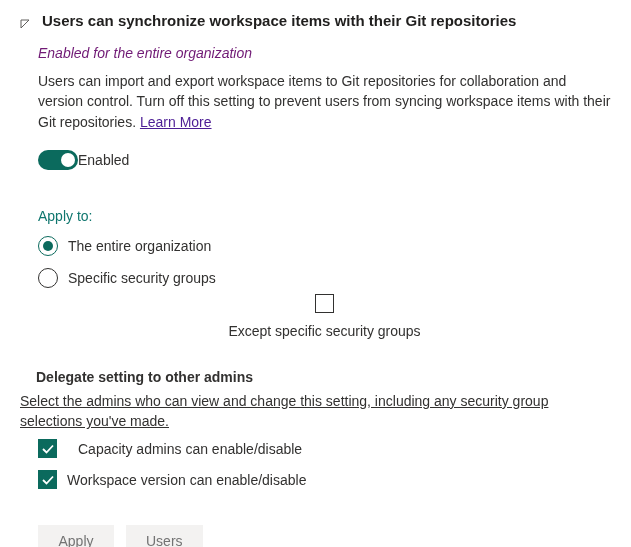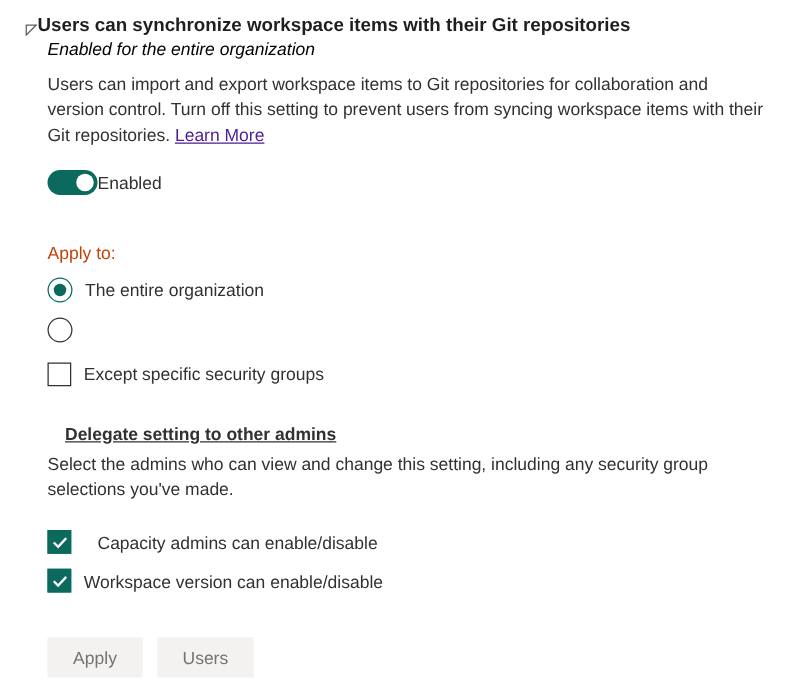--- a/index.html
+++ b/index.html
@@ -7,38 +7,38 @@
       font-family: "Segoe UI", -apple-system, sans-serif;
       font-size: 14px;
       color: #323130;
       background: #fff;
       width: 631px;
       padding: 12px 20px 20px 20px;
     }
     .header-row {
       display: flex;
       align-items: flex-end;
-      gap: 0;
+      gap: 12px;
     }
     .expand-icon {
       width: 10px;
       height: 10px;
       margin-top: 5px;
       flex-shrink: 0;
     }
     .title {
       font-size: 15px;
       font-weight: 600;
       color: #201f1e;
     }
     .subtitle {
       font-style: italic;
-      color: #000000;
-      font-size: 14px;
-      margin-top: 2px;
+      color: #701a75;
+      font-size: 14px;
+      margin-top: 16px;
       margin-left: 18px;
     }
     .description {
       margin-left: 18px;
       margin-top: 10px;
       color: #323130;
       line-height: 1.45;
     }
     .learn-more {
       color: #4c1d95;
@@ -68,21 +68,21 @@
       border-radius: 50%;
       background: #fff;
     }
     .toggle-label {
       font-size: 14px;
     }
     .section-label {
       margin-left: 18px;
       margin-top: 38px;
       font-size: 14px;
-      color: #c2410c;
+      color: #0f766e;
     }
     .radio-row, .checkbox-row {
       display: flex;
       align-items: center;
       gap: 10px;
       margin-left: 18px;
       margin-top: 12px;
     }
     .radio {
       width: 20px;
@@ -117,30 +117,30 @@
     .checkbox.checked {
       background: #0b6a5d;
       border-color: #0b6a5d;
     }
     .check-svg {
       width: 14px;
       height: 14px;
     }
     .delegate-heading {
       font-weight: 600;
-      margin-left: 32px;
+      margin-left: 16px;
       margin-top: 30px;
       font-size: 14px;
-      text-decoration: underline;
     }
     .delegate-desc {
-      margin-left: 18px;
+      margin-left: 0;
       margin-top: 6px;
       color: #323130;
       line-height: 1.45;
+      text-decoration: underline;
     }
     .button-row {
       display: flex;
       gap: 12px;
       margin-left: 18px;
       margin-top: 36px;
     }
     .btn {
       border: none;
       background: #f3f2f1;
@@ -178,31 +178,32 @@
 
 <div class="radio-row">
   <div class="radio selected">
     <div class="radio-dot"></div>
   </div>
   <span>The entire organization</span>
 </div>
 
 <div class="radio-row">
   <div class="radio"></div>
-</div>
-
-<div class="checkbox-row" style="margin-top:16px;">
+  <span>Specific security groups</span>
+</div>
+
+<div class="checkbox-row" style="margin-top:6px;flex-direction:column;">
   <div class="checkbox"></div>
   <span>Except specific security groups</span>
 </div>
 
 <div class="delegate-heading">Delegate setting to other admins</div>
 <div class="delegate-desc">Select the admins who can view and change this setting, including any security group selections you've made.</div>
 
-<div class="checkbox-row" style="margin-top:23px;gap:21px;">
+<div class="checkbox-row" style="margin-top:8px;gap:21px;">
   <div class="checkbox checked">
     <svg class="check-svg" viewBox="0 0 14 14">
         <path d="M2 7 L5.5 10.5 L12 3.5" stroke="#fff" stroke-width="1.8" fill="none"></path>
       </svg>
   </div>
   <span>Capacity admins can enable/disable</span>
 </div>
 
 <div class="checkbox-row">
   <div class="checkbox checked">

